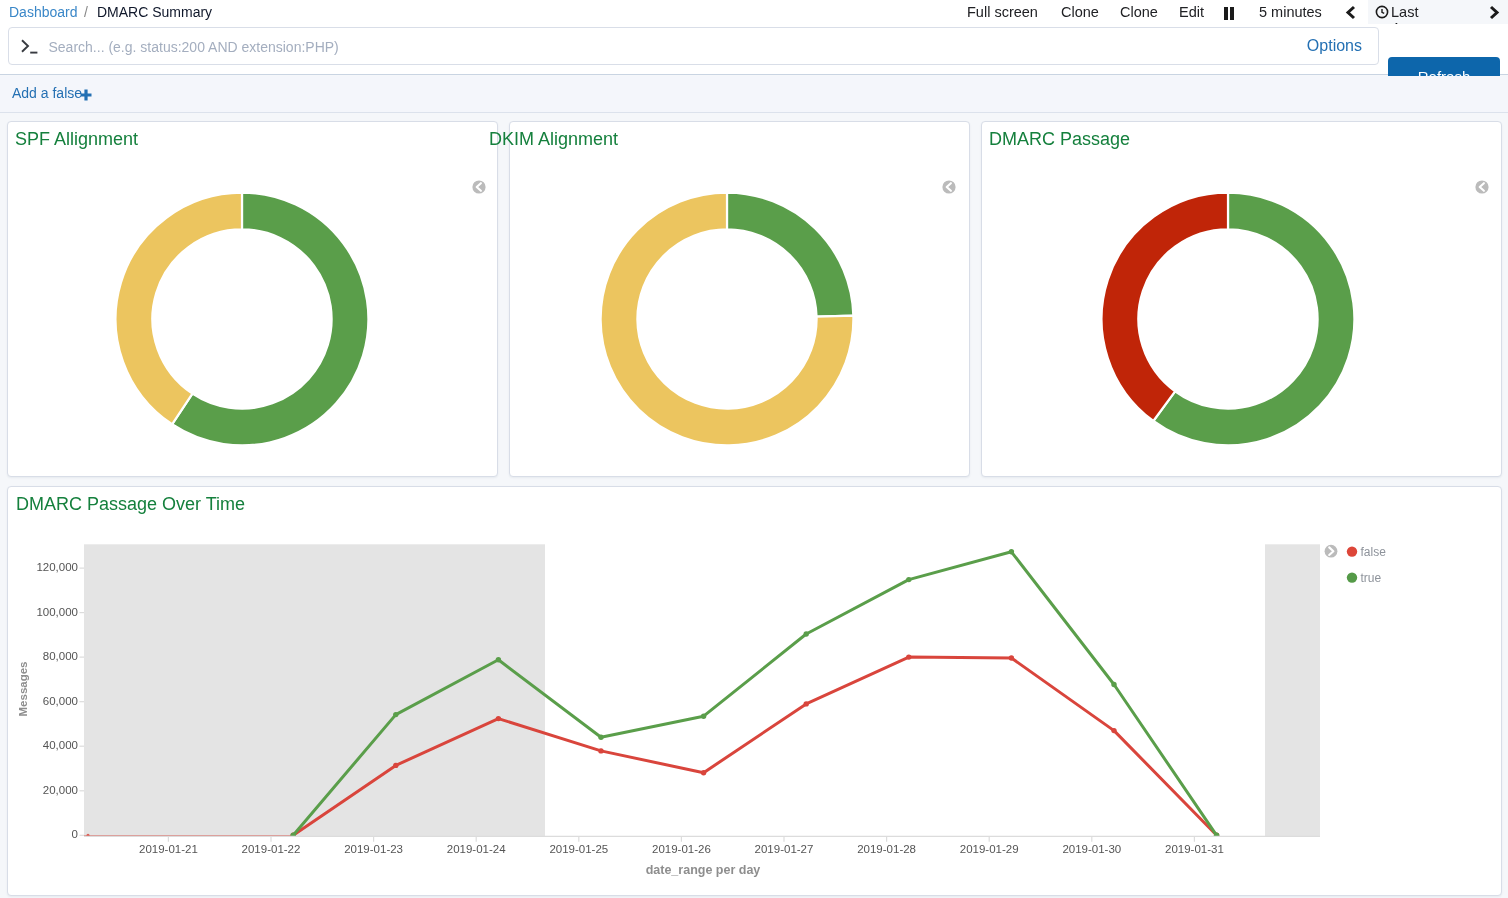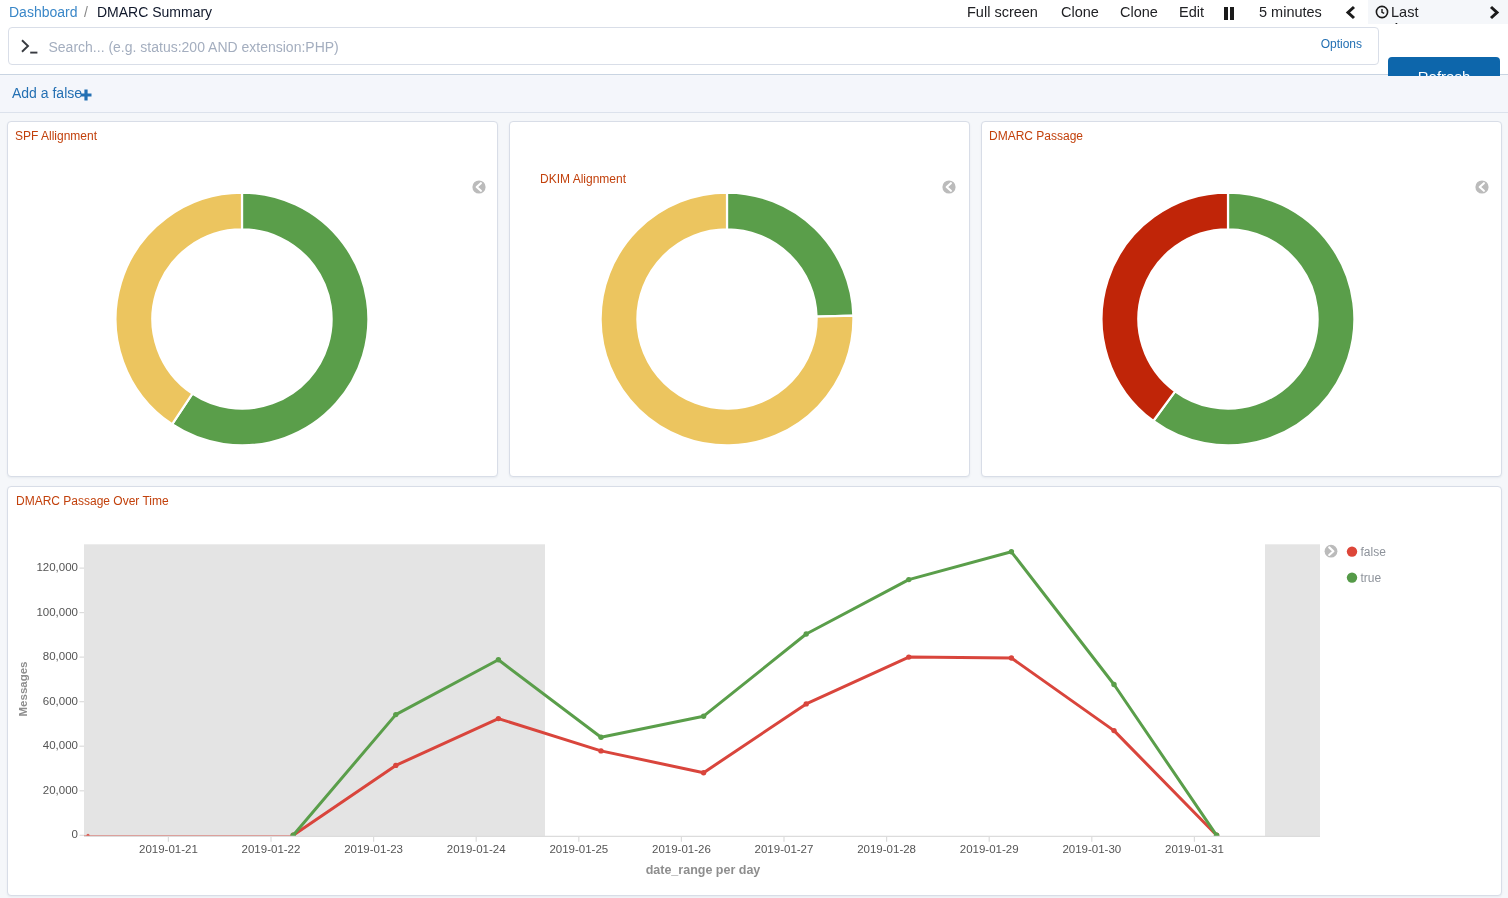--- a/index.html
+++ b/index.html
@@ -1,21 +1,21 @@
 <!DOCTYPE html>
 <html><head><meta charset="utf-8">
 <style>
 * { margin:0; padding:0; box-sizing:border-box; }
 html,body { width:1508px; height:898px; font-family:"Liberation Sans", sans-serif; background:#F5F7FA; overflow:hidden; }
 .abs { position:absolute; }
 #navbar { position:absolute; left:0; top:0; width:1368px; height:24px; background:#ffffff; }
 #searchrow { position:absolute; left:0; top:24px; width:1508px; height:51px; background:#ffffff; border-bottom:1px solid #C9D4E2; }
 #filterrow { position:absolute; left:0; top:76px; width:1508px; height:37px; background:#F4F6FB; border-bottom:1px solid #DCE2EC; }
 .panel { position:absolute; background:#ffffff; border:1px solid #D8DDE7; border-radius:4px; box-shadow:0 1px 2px rgba(70,90,120,0.08); }
-.ptitle { position:absolute; font-size:12px; color:#c2410c;text-align:right; }
+.ptitle { position:absolute; font-size:18px; color:#15803d;text-align:right; }
 .navitem { position:absolute; top:4px; font-size:14.5px; color:#202124; }
 </style></head>
 <body>
 <div id="navbar">
   <span class="abs" style="left:9px;top:4px;font-size:14px;color:#3A87C8;">Dashboard</span>
   <span class="abs" style="left:84px;top:4px;font-size:14px;color:#888;">/</span>
   <span class="abs" style="left:97px;top:4px;font-size:14px;color:#0f172a;">DMARC Summary</span>
   <span class="navitem" style="left:967px;">Full screen</span>
   <span class="navitem" style="left:1061px;">Clone</span>
   <span class="navitem" style="left:1120px;">Clone</span>
@@ -35,36 +35,36 @@
       <path d="M 4 2 L 10 7.5 L 4 13" fill="none" stroke="#1B1B1B" stroke-width="3"></path>
     </svg>
 </div>
 <div id="searchrow">
   <div class="abs" style="left:8px;top:3px;width:1371px;height:38px;background:#fff;border:1px solid #D9DEE8;border-radius:4px;">
     <svg class="abs" style="left:11px;top:9px;" width="20" height="18" viewBox="0 0 20 18">
         <path d="M 2 3.2 L 8 9 L 2 14.8" fill="none" stroke="#383B41" stroke-width="1.9"></path>
         <line x1="10.2" y1="15.6" x2="17.4" y2="15.6" stroke="#383B41" stroke-width="1.9"></line>
       </svg>
     <span class="abs" style="left:39.5px;top:11px;font-size:14px;color:#A4AEBF;">Search... (e.g. status:200 AND extension:PHP)</span>
-    <span class="abs" style="right:16px;top:9px;font-size:12px;color:#2470B3;">Options</span>
+    <span class="abs" style="right:16px;top:9px;font-size:16px;color:#2470B3;">Options</span>
   </div>
   <div class="abs" style="left:1388px;top:2px;width:112px;height:39px;background:#0D66AB;border-radius:4px;color:#fff;font-size:15px;text-align:center;line-height:39px;margin-top:31px;">Refresh</div>
 </div>
 <div id="filterrow">
   <span class="abs" style="left:12px;top:9px;font-size:14px;color:#2470B3;">Add a false</span>
   <svg class="abs" style="left:79.5px;top:12.7px;" width="12" height="12" viewBox="0 0 12 12">
       <path d="M 6 0.5 L 6 11.5 M 0.5 6 L 11.5 6" stroke="#2470B3" stroke-width="3.2"></path>
     </svg>
 </div>
 <div class="panel" style="left:7px;top:121px;width:491px;height:356px;"></div>
 <div class="panel" style="left:509px;top:121px;width:461px;height:356px;"></div>
 <div class="panel" style="left:981px;top:121px;width:521px;height:356px;"></div>
 <div class="panel" style="left:7px;top:486px;width:1495px;height:410px;"></div>
 <span class="ptitle" style="left:15px;top:129px;">SPF Allignment</span>
-<span class="ptitle" style="left:540px;top:129px;margin-top:43px;">DKIM Alignment</span>
+<span class="ptitle" style="left:489px;top:129px;">DKIM Alignment</span>
 <span class="ptitle" style="left:989px;top:129px;">DMARC Passage</span>
 <span class="ptitle" style="left:16px;top:494px;">DMARC Passage Over Time</span>
 <svg style="position:absolute;left:112px;top:189px" width="260" height="260" viewBox="0 0 260 260">
     <path d="M 130.00 3.60 A 126.4 126.4 0 1 1 60.05 235.28 L 80.42 204.63 A 89.6 89.6 0 1 0 130.00 40.40 Z" fill="#5A9E4A" stroke="#ffffff" stroke-width="2.2" stroke-linejoin="round"></path>
     <path d="M 60.05 235.28 A 126.4 126.4 0 0 1 130.00 3.60 L 130.00 40.40 A 89.6 89.6 0 0 0 80.42 204.63 Z" fill="#ECC55F" stroke="#ffffff" stroke-width="2.2" stroke-linejoin="round"></path>
   </svg>
 <svg style="position:absolute;left:597px;top:189px" width="260" height="260" viewBox="0 0 260 260">
     <path d="M 130.00 3.60 A 126.4 126.4 0 0 1 256.36 126.69 L 219.57 127.65 A 89.6 89.6 0 0 0 130.00 40.40 Z" fill="#5A9E4A" stroke="#ffffff" stroke-width="2.2" stroke-linejoin="round"></path>
     <path d="M 256.36 126.69 A 126.4 126.4 0 1 1 130.00 3.60 L 130.00 40.40 A 89.6 89.6 0 1 0 219.57 127.65 Z" fill="#ECC55F" stroke="#ffffff" stroke-width="2.2" stroke-linejoin="round"></path>
   </svg>

